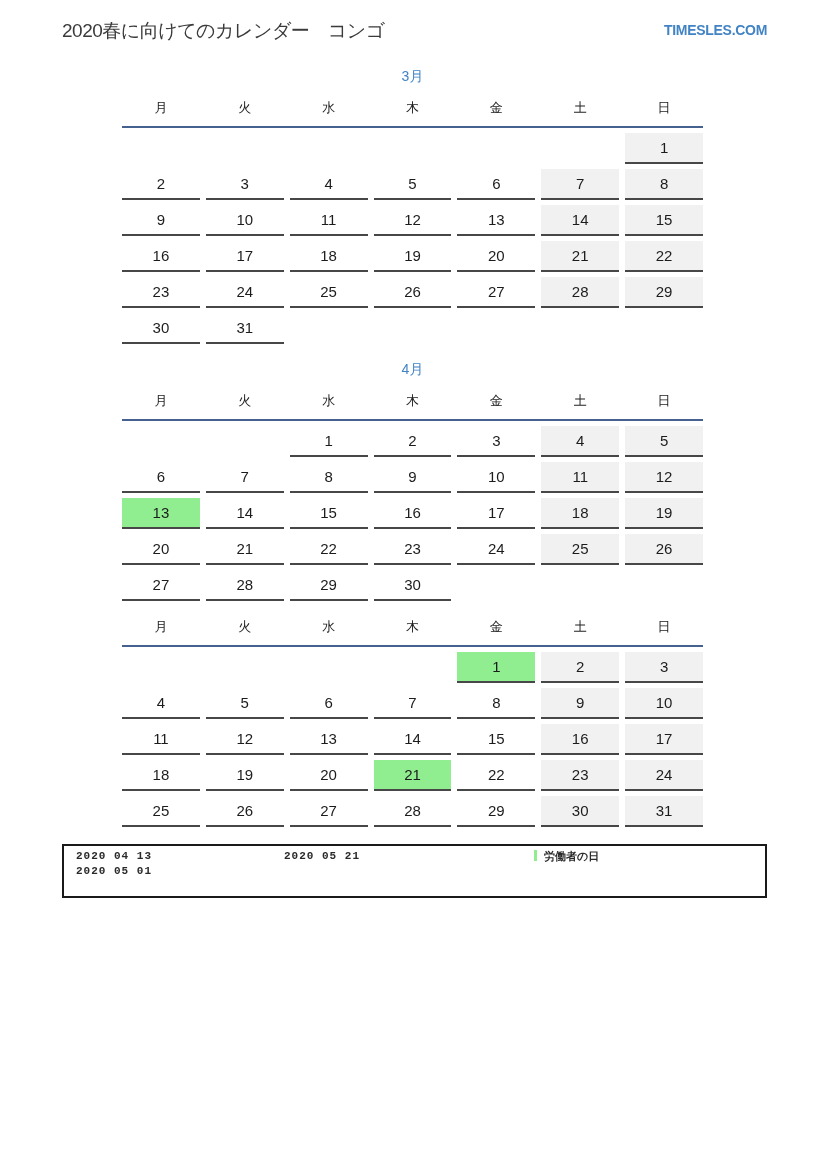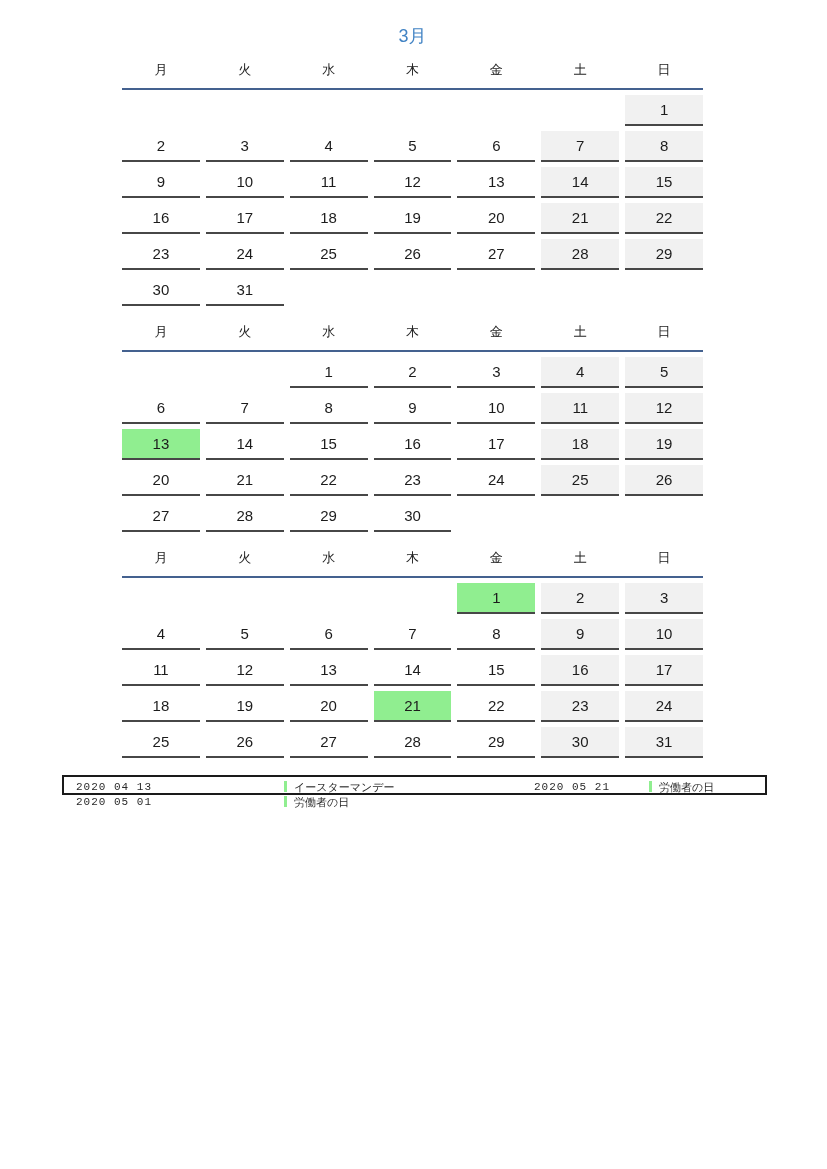--- a/index.html
+++ b/index.html
@@ -9,45 +9,49 @@
     font-family:"Liberation Sans","DejaVu Sans",sans-serif;
     position:relative; overflow:hidden;
   }
   
   .header { display:flex; justify-content:space-between; align-items:flex-start; padding:18px 60px 0 62px; }
   .page-title { font-size:19px; color:#3a3a3a; letter-spacing:-0.5px; font-weight:400; }
   .logo { font-size:14px; color:var(--accent); font-weight:600; letter-spacing:-0.3px; margin-top:4px; text-decoration:none; }
   
   .months { width:581px; margin:24px 0 0 122px; }
   .month { margin-bottom:17px; }
-  .month-title { text-align:center; color:var(--accent); font-size:18px; font-weight:400; margin-bottom:13px; }
+  .month-title { text-align:center; color:var(--accent); font-size:14px; font-weight:400; margin-bottom:13px; }
   .weekday-row { display:grid; grid-template-columns:repeat(7,1fr); column-gap:6px; padding-bottom:9px; border-bottom:2px solid var(--headerline); }
   .weekday { text-align:center; font-size:13px; color:#222222; }
   .weeks { display:grid; row-gap:5px; margin-top:5px; }
   .week { display:grid; grid-template-columns:repeat(7,1fr); column-gap:6px; height:31px; }
   .cell { display:flex; align-items:center; justify-content:center; font-size:15px; color:#1c1c1c; border-bottom:2px solid transparent; }
   .cell.wd { background:#ffffff; border-bottom-color:var(--cellline); }
   .cell.we { background:var(--weekend); border-bottom-color:var(--cellline); }
   .cell.hd { background:var(--holiday); border-bottom-color:var(--cellline); }
   
   .legend {
-    margin:12px 0 0 62px; width:705px; height:20px;
+    margin:12px 0 0 62px; width:705px; height:54px;
     border:2px solid #1a1a1a; display:grid;
     grid-template-columns:208px 250px 115px 1fr;
-    padding:3px 0 3px 12px; font-size:11px; color:#2a2a2a; line-height:15px;
+    padding:3px 0 3px 12px; font-size:11px; color:#2a2a2a; line-height:15px;font-weight:bold;
   }
   .lrow { white-space:nowrap; }
   .ldate { letter-spacing:1px; font-family:"Liberation Mono","DejaVu Sans Mono",monospace; font-size:11px; }
   .bar { display:inline-block; width:3px; height:11px; background:var(--legendbar); margin-right:7px; vertical-align:-1px; }
 </style>
 </head>
 <body>
 
 <div class="page">
 
+  <div class="header">
+    <div class="page-title">2020春に向けてのカレンダー　コンゴ</div>
+    <a class="logo">TIMESLES.COM</a>
+  </div>
 
   <div class="months">
     <section class="month">
       <h2 class="month-title">3月</h2>
       <div class="weekday-row">
           <div class="weekday">月</div>
           <div class="weekday">火</div>
           <div class="weekday">水</div>
           <div class="weekday">木</div>
           <div class="weekday">金</div>
@@ -106,20 +110,21 @@
             <div class="cell empty"></div>
             <div class="cell empty"></div>
             <div class="cell empty"></div>
             <div class="cell empty"></div>
             <div class="cell empty"></div>
           </div>
         </div>
     </section>
 
     <section class="month">
+      <h2 class="month-title">4月</h2>
       <div class="weekday-row">
           <div class="weekday">月</div>
           <div class="weekday">火</div>
           <div class="weekday">水</div>
           <div class="weekday">木</div>
           <div class="weekday">金</div>
           <div class="weekday">土</div>
           <div class="weekday">日</div>
         </div>
       <div class="weeks">
@@ -230,24 +235,20 @@
         </div>
     </section>
   </div>
 
   <div class="legend">
     <div class="lcol">
       <div class="lrow ldate">2020 04 13</div>
       <div class="lrow ldate">2020 05 01</div>
     </div>
     <div class="lcol">
-      <div class="lrow"><span class="bar"></span><span>イースターマンデー</span></div>
-      <div class="lrow"><span class="bar"></span><span>労働者の日</span></div>
-    </div>
-    <div class="lcol">
       <div class="lrow ldate">2020 05 21</div>
     </div>
     <div class="lcol">
       <div class="lrow"><span class="bar"></span><span>労働者の日</span></div>
     </div>
   </div>
 
 </div>
 
 </body></html>

